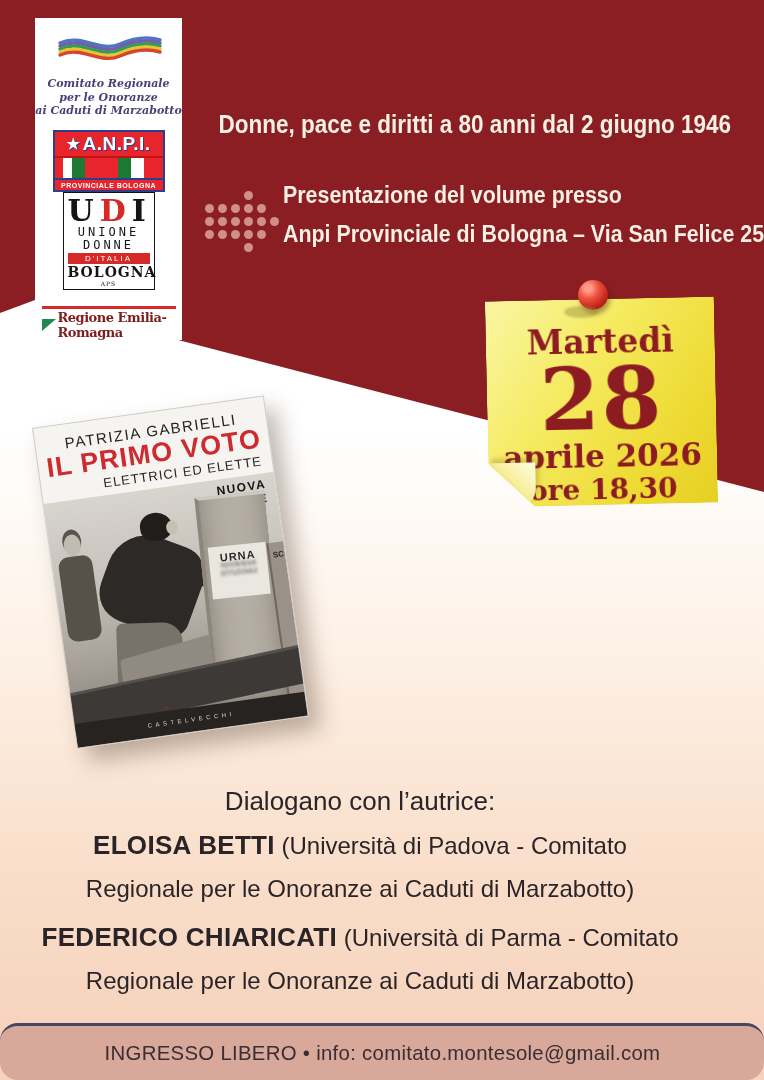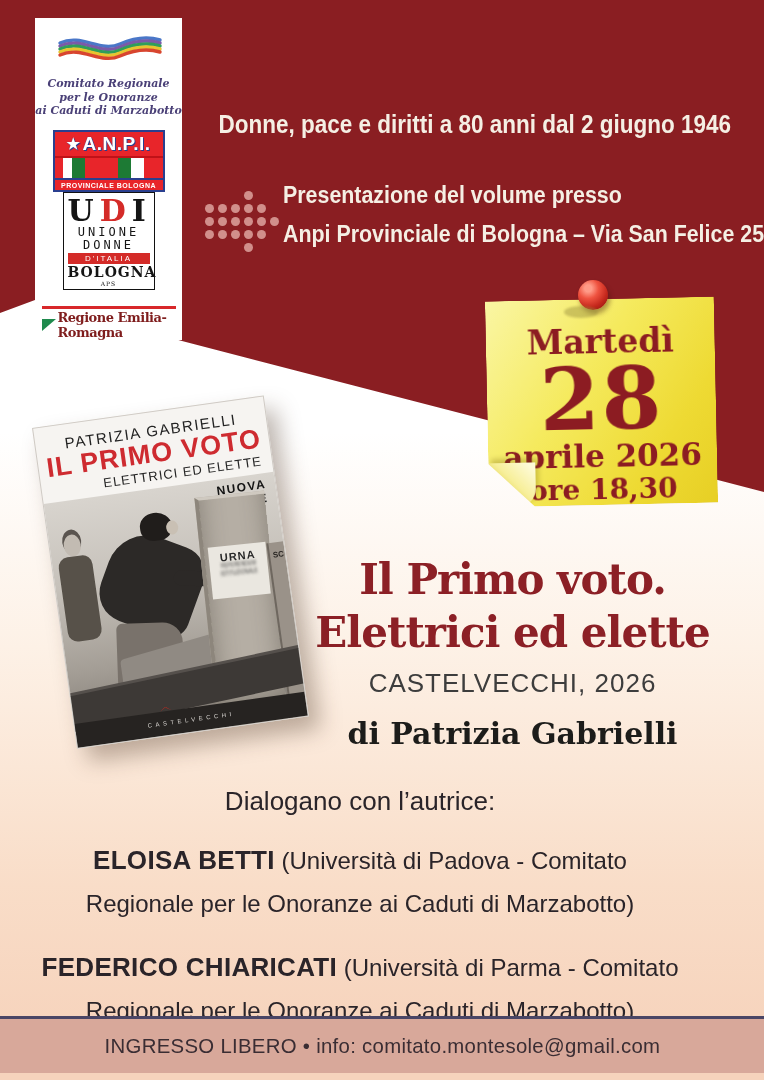--- a/index.html
+++ b/index.html
@@ -121,27 +121,27 @@
 
   
   .main-title{position:absolute;left:285px;top:553px;width:455px;text-align:center;z-index:2;}
   .mt-line{font-family:"DejaVu Serif",serif;font-weight:bold;color:#8c2026;font-size:42px;line-height:53px;letter-spacing:-1px;}
   .mt-edition{margin-top:9px;color:#3d3d3d;font-size:26px;letter-spacing:1px;}
   .mt-author{margin-top:17px;font-family:"DejaVu Serif",serif;font-weight:bold;color:#1c1c1a;font-size:30px;}
 
   
   .dialog{position:absolute;left:30px;top:786px;width:660px;text-align:center;color:#2a2429;z-index:2;}
   .dlg-heading{font-size:26px;}
-  .speaker{margin-top:23px;line-height:40px;}
+  .speaker{margin-top:8px;line-height:40px;}
   .sp-name{font-weight:bold;font-size:26px;letter-spacing:.3px;}
   .sp-affil{font-size:24px;}
 
   
-  .footer{position:absolute;left:0;right:0;bottom:7px;height:54px;background:#d8a89a;
-          border-top:3px solid #4a4565;display:flex;align-items:center;justify-content:center;z-index:6;}
+  .footer{position:absolute;left:0;right:0;bottom:0;height:54px;background:#d8a89a;
+          border-top:3px solid #4a4565;display:flex;align-items:center;justify-content:center;z-index:6;border-radius:18px;}
   .footer-text{color:#3a2d33;font-size:21px;letter-spacing:.3px;transform:scaleX(.97);}
 </style>
 </head>
 <body>
 
 <div class="page">
 
   <div class="red-shape"></div>
 
   <div class="logo-panel">
@@ -231,26 +231,20 @@
         <div class="box2-label"></div>
       </div>
       <div class="ledge"></div>
       <div class="pub-band">
         <div class="pub-mark"></div>
         <span class="pub-text">CASTELVECCHI</span>
       </div>
     </div>
   </div>
 
-  <div class="main-title">
-    <div class="mt-line">Il Primo voto.</div>
-    <div class="mt-line">Elettrici ed elette</div>
-    <div class="mt-edition">CASTELVECCHI, 2026</div>
-    <div class="mt-author">di Patrizia Gabrielli</div>
-  </div>
 
   <div class="dialog">
     <div class="dlg-heading">Dialogano con l’autrice:</div>
     <div class="speaker">
       <span class="sp-name">ELOISA BETTI</span><span class="sp-affil"> (Università di Padova - Comitato</span>
       <div class="sp-affil">Regionale per le Onoranze ai Caduti di Marzabotto)</div>
     </div>
     <div class="speaker">
       <span class="sp-name">FEDERICO CHIARICATI</span><span class="sp-affil"> (Università di Parma - Comitato</span>
       <div class="sp-affil">Regionale per le Onoranze ai Caduti di Marzabotto)</div>

